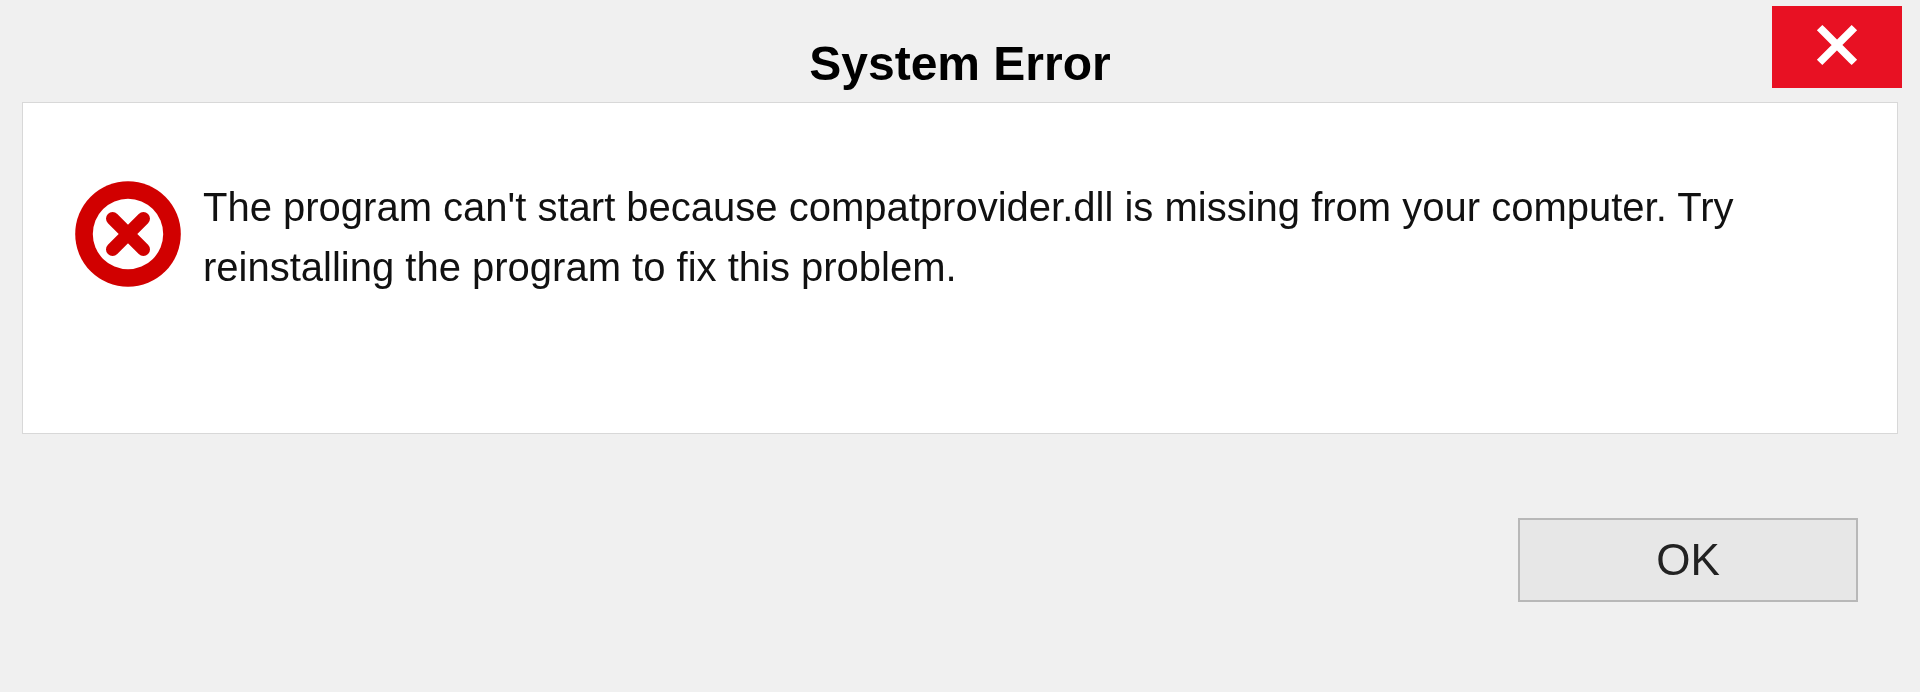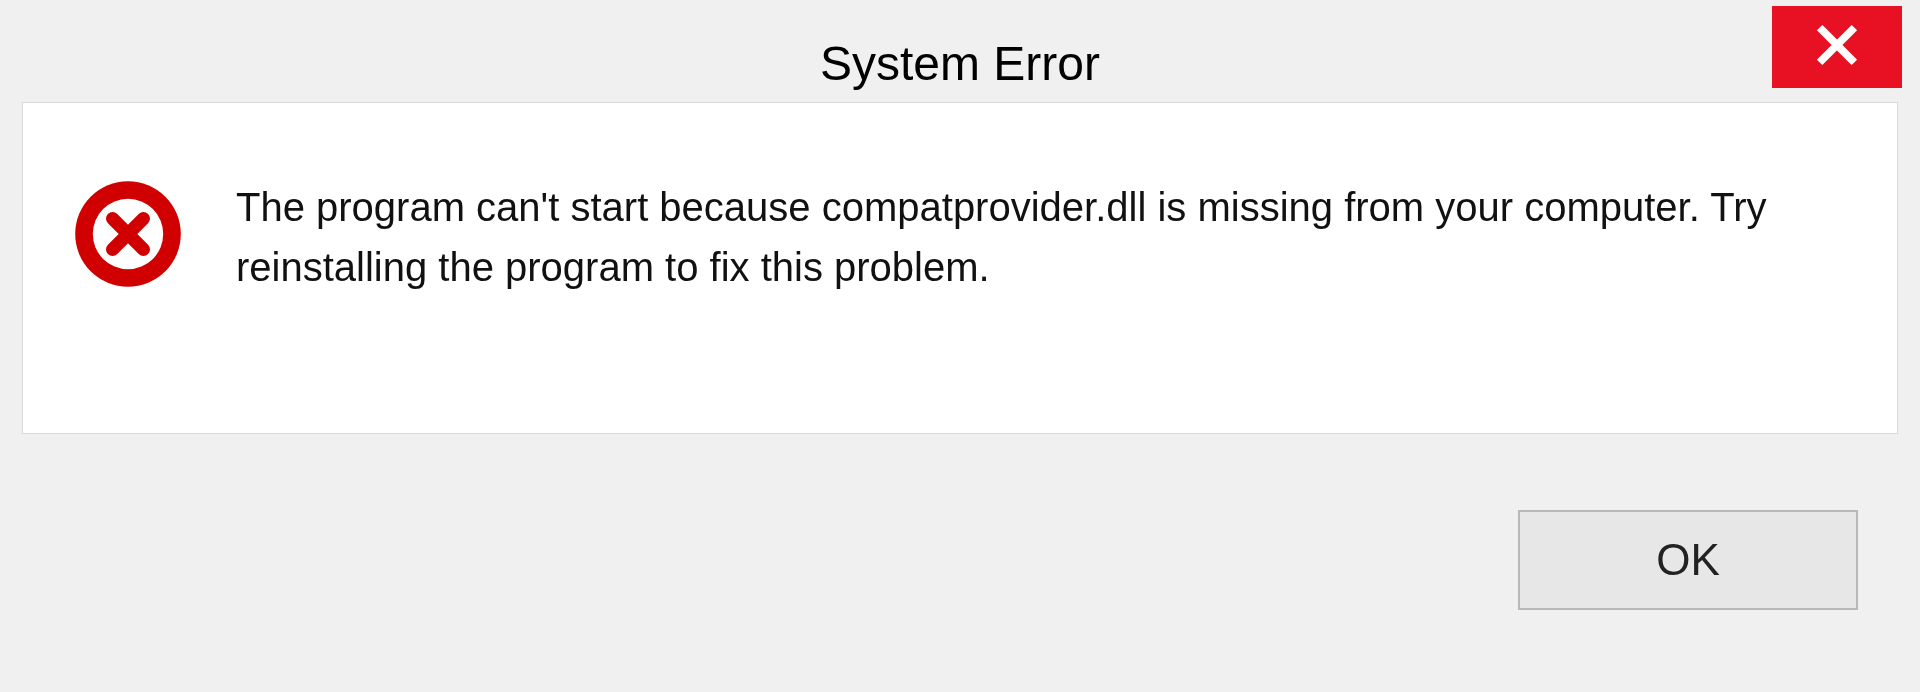--- a/index.html
+++ b/index.html
@@ -18,21 +18,21 @@
     .titlebar {
       display: flex;
       align-items: center;
       justify-content: center;
       height: 96px;
       background: #f0f0f0;
       position: relative;
     }
     .title {
       font-size: 48px;
-      font-weight: 400;
+      font-weight: 700;
       color: #000;
       margin-top: 31px;
     }
     .close-btn {
       position: absolute;
       right: 18px;
       top: 6px;
       width: 130px;
       height: 82px;
       background: #e81123;
@@ -45,21 +45,21 @@
       width: 44px;
       height: 44px;
     }
     .content-area {
       margin: 6px 22px 0 22px;
       background: #ffffff;
       border: 1px solid #d8d8d8;
       padding: 70px 50px 70px 50px;
       display: flex;
       align-items: flex-start;
-      gap: 53px;
+      gap: 20px;
       height: 332px;
     }
     .error-icon {
       flex-shrink: 0;
       margin-top: 6px;
     }
     .error-icon svg {
       width: 110px;
       height: 110px;
     }
@@ -82,21 +82,21 @@
     }
     .watermark {
       font-size: 64px;
       font-weight: 700;
       color: #d20000;
       letter-spacing: 2px;
       font-family: Arial, sans-serif;
     }
     .ok-btn {
       width: 340px;
-      height: 100px;
+      height: 84px;
       background: #e7e7e7;
       border: 2px solid #b8b8b8;
       font-size: 44px;
       color: #222;
       display: flex;
       align-items: center;
       justify-content: center;
       cursor: pointer;
       font-family: "Segoe UI", Tahoma, Arial, sans-serif;
     }

